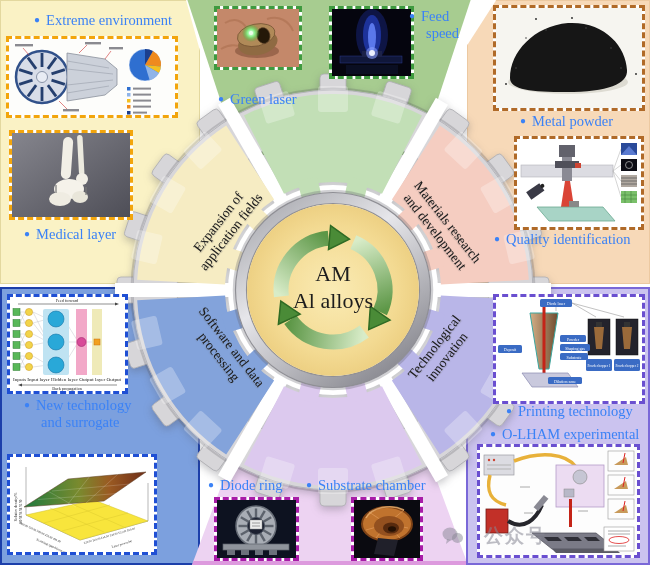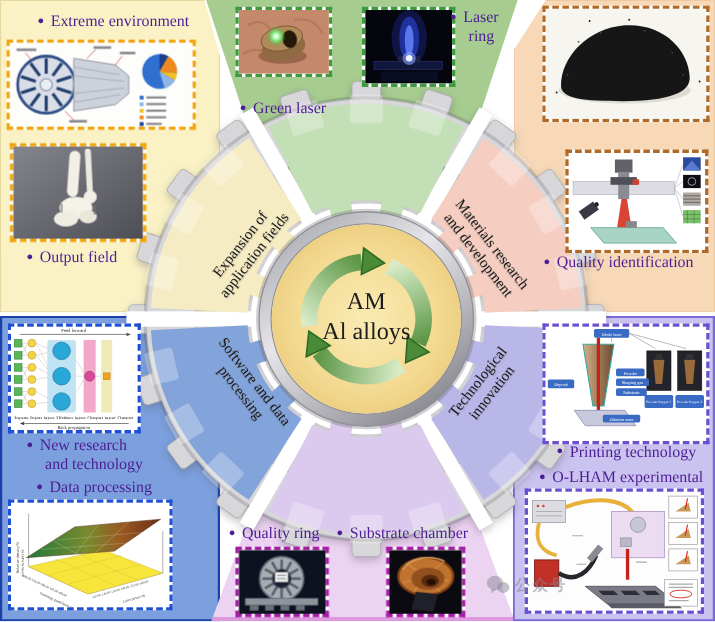--- a/index.html
+++ b/index.html
@@ -19,25 +19,25 @@
   .panel-purple{left:466px;top:287px;width:184px;height:278px;background:#CBC3EF;
     clip-path:polygon(30% 0,100% 0,100% 100%,0 100%,0 36%);box-shadow:inset 0 0 0 2px #7a68d8;}
   #gear{position:absolute;left:0;top:0;z-index:2;filter:drop-shadow(0 3px 4px rgba(80,80,90,.35));}
   .seclabel{position:absolute;z-index:3;text-align:center;font-size:13.5px;line-height:1.2;
     color:#1a1a1a;text-shadow:0 1px 1px rgba(110,110,110,.45);}
   .imgbox{position:absolute;z-index:10;border:3px dashed;background:#fff;box-sizing:border-box;}
   .imgbox svg{display:block;width:100%;height:100%;}
   .bd-orange{border-color:#F2A50C;} .bd-green{border-color:#3F9A3F;}
   .bd-brown{border-color:#B06A28;} .bd-blue{border-color:#1F4FD4;}
   .bd-magenta{border-color:#A81CA8;} .bd-violet{border-color:#6A4FD0;}
-  .cap{position:absolute;z-index:12;font-size:14.5px;color:#4c1d95;white-space:nowrap;}
+  .cap{position:absolute;z-index:12;font-size:14.5px;color:#3b82f6;white-space:nowrap;}
   .b{font-size:10px;margin-right:6px;position:relative;top:-2px;}
   .ind{margin-left:17px;}
   #watermark{position:absolute;left:442px;top:523px;z-index:20;display:flex;align-items:center;
-    gap:4px;color:rgba(135,135,148,.55);font-size:14px;font-weight:bold;letter-spacing:2px;}
+    gap:20px;color:rgba(135,135,148,.55);font-size:19px;font-weight:bold;letter-spacing:2px;}
 </style>
 </head>
 <body>
 
 <div id="stage">
 
   <div class="panel panel-yellow"></div>
   <div class="panel panel-green"></div>
   <div class="panel panel-peach"></div>
   <div class="panel panel-blue"></div>
@@ -247,21 +247,21 @@
       <rect x="50" y="4" width="10" height="42" rx="5" fill="#f2efe6" transform="rotate(4 55 25)"></rect>
       <rect x="66" y="2" width="5.5" height="40" rx="2.7" fill="#eceadf" transform="rotate(-3 69 22)"></rect>
       <circle cx="70" cy="46" r="6" fill="#f2efe6"></circle>
       <ellipse cx="57" cy="56" rx="15" ry="10" fill="#f5f2ea"></ellipse>
       <ellipse cx="48" cy="66" rx="11" ry="7" fill="#efece2"></ellipse>
       <ellipse cx="68" cy="64" rx="8" ry="6" fill="#e9e6da"></ellipse>
       <path d="M44,52 L44,60 M74,54 L74,62" stroke="#777" stroke-width="1.2"></path>
     </svg>
   </div>
   <div class="cap" style="left:24px;top:226px;">
-    <span class="b">●</span><span>Output field</span></div>
+    <span class="b">●</span><span>Medical layer</span></div>
 
   <div class="imgbox bd-green" style="left:214px;top:6px;width:88px;height:64px;">
     <svg viewBox="0 0 82 58">
       <defs>
           <radialGradient id="gglow">
             <stop offset="0" stop-color="#ffffff"></stop>
             <stop offset="0.4" stop-color="#8df08d"></stop>
             <stop offset="1" stop-color="#2db82d" stop-opacity="0"></stop>
           </radialGradient>
         </defs>
@@ -287,22 +287,22 @@
       <ellipse cx="40" cy="26" rx="9" ry="20" fill="#2a4ae0" opacity="0.55"></ellipse>
       <ellipse cx="40" cy="28" rx="4" ry="14" fill="#6a8aff" opacity="0.8"></ellipse>
       <rect x="8" y="47" width="62" height="7" fill="#10173a" stroke="#2a3a8a" stroke-width="0.5"></rect>
       <rect x="30" y="42" width="20" height="6" fill="#1c2248"></rect>
       <circle cx="40" cy="44" r="6" fill="#8aa0ff" opacity="0.6"></circle>
       <circle cx="40" cy="44" r="3" fill="#eef2ff"></circle>
       <rect x="14" y="56" width="52" height="9" fill="#0a0e22"></rect>
     </svg>
   </div>
   <div class="cap" style="left:409px;top:8px;">
-    <span class="b">●</span><span>Laser</span><br>
-    <span class="ind">ring</span></div>
+    <span class="b">●</span><span>Feed</span><br>
+    <span class="ind">speed</span></div>
 
   <div class="imgbox bd-brown" style="left:493px;top:5px;width:152px;height:106px;">
     <svg viewBox="0 0 146 100">
       <rect width="146" height="100" fill="#f6f5f0"></rect>
       <ellipse cx="72" cy="74" rx="60" ry="12" fill="#dddbd2"></ellipse>
       <path d="M14,70 C14,44 38,18 72,15 C108,13 130,38 131,62 C132,76 112,84 70,84 C36,84 14,82 14,70 Z" fill="#161616"></path>
       <g fill="#444">
           <circle cx="30" cy="30" r="0.8"></circle>
           <circle cx="50" cy="22" r="0.8"></circle>
           <circle cx="90" cy="20" r="0.8"></circle>
@@ -311,20 +311,22 @@
           <circle cx="20" cy="60" r="0.8"></circle>
         </g>
       <g fill="#222">
           <circle cx="10" cy="76" r="0.9"></circle>
           <circle cx="140" cy="66" r="0.9"></circle>
           <circle cx="76" cy="10" r="0.9"></circle>
           <circle cx="40" cy="11" r="0.9"></circle>
         </g>
     </svg>
   </div>
+  <div class="cap" style="left:520px;top:113px;">
+    <span class="b">●</span><span>Metal powder</span></div>
 
   <div class="imgbox bd-brown" style="left:514px;top:136px;width:130px;height:94px;">
     <svg viewBox="0 0 124 88">
       <rect width="124" height="88" fill="#ffffff"></rect>
       <rect x="4" y="26" width="92" height="12" fill="#dcdce2" stroke="#b2b2ba" stroke-width="0.6"></rect>
       <rect x="42" y="6" width="16" height="12" fill="#62626c"></rect>
       <rect x="45" y="18" width="10" height="24" fill="#8a8a94"></rect>
       <rect x="38" y="22" width="24" height="7" fill="#50505a"></rect>
       <rect x="58" y="24" width="6" height="5" fill="#c43"></rect>
       <g transform="rotate(-35 18 52)">
@@ -385,24 +387,22 @@
       <circle cx="71.5" cy="45" r="4.5" fill="#d84a98" stroke="#a02870" stroke-width="0.6"></circle>
       <rect x="82" y="12" width="10" height="66" fill="#efeab8"></rect>
       <rect x="84" y="42" width="6" height="6" fill="#f2a020" stroke="#c87010" stroke-width="0.5"></rect>
       <text x="57" y="84" text-anchor="middle" font-size="3.4" fill="#222" textLength="108" lengthAdjust="spacingAndGlyphs">Inputs  Input layer  Hidden layer  Output layer  Output</text>
       <path d="M12,88 L107,88" stroke="#444" stroke-width="0.6"></path>
         <polygon points="12,86.5 8,88 12,89.5" fill="#444"></polygon>
       <text x="57" y="93" text-anchor="middle" font-size="4.2" fill="#222">Back propagation</text>
     </svg>
   </div>
   <div class="cap" style="left:24px;top:397px;">
-    <span class="b">●</span><span>New research</span><br>
-    <span class="ind">and technology</span></div>
-  <div class="cap" style="left:33px;top:435px;">
-    <span class="b">●</span><span>Data processing</span></div>
+    <span class="b">●</span><span>New technology</span><br>
+    <span class="ind">and surrogate</span></div>
 
   <div class="imgbox bd-blue" style="left:7px;top:454px;width:150px;height:101px;">
     <svg viewBox="0 0 144 95">
       <defs>
           <linearGradient id="surfg" x1="0" y1="0" x2="1" y2="0">
         <stop offset="0" stop-color="#1e7a3e"></stop>
             <stop offset="0.45" stop-color="#7a8a2e"></stop>
         <stop offset="0.7" stop-color="#9a5a22"></stop>
             <stop offset="1" stop-color="#6e2d18"></stop>
           </linearGradient>
@@ -416,21 +416,21 @@
       <text x="7" y="50" font-size="3.8" fill="#333" text-anchor="middle" transform="rotate(-90 7 50)">Relative density/%</text>
       <text x="12" y="55" font-size="3.2" fill="#333" text-anchor="middle" transform="rotate(-90 12 55)">100 98 96 94 92 90</text>
       <text x="10" y="67" font-size="3" fill="#333" transform="rotate(25 10 67)">600.00  550.00  500.00  450.00  400.00</text>
       <text x="26" y="83" font-size="3.4" fill="#333" transform="rotate(25 26 83)">Scanning speed/(mm·min⁻¹)</text>
       <text x="74" y="87" font-size="3" fill="#333" transform="rotate(-16 74 87)">120.00  128.00  136.00  144.00  152.00  160.00</text>
       <text x="102" y="91" font-size="3.4" fill="#333" transform="rotate(-16 102 91)">Laser power/W</text>
     </svg>
   </div>
 
   <div class="cap" style="left:208px;top:477px;">
-    <span class="b">●</span><span>Quality ring</span></div>
+    <span class="b">●</span><span>Diode ring</span></div>
   <div class="cap" style="left:306px;top:477px;">
     <span class="b">●</span><span>Substrate chamber</span></div>
 
   <div class="imgbox bd-magenta" style="left:214px;top:497px;width:85px;height:64px;">
     <svg viewBox="0 0 79 58">
       <rect width="79" height="58" fill="#0d1220"></rect>
       <circle cx="39" cy="26" r="20" fill="#a8adb5" stroke="#666c76" stroke-width="1.5"></circle>
       <g fill="#5d636d">
         <rect x="37.8" y="8.5" width="2.4" height="9" transform="rotate(0 39 26)"></rect>
           <rect x="37.8" y="8.5" width="2.4" height="9" transform="rotate(30 39 26)"></rect>

